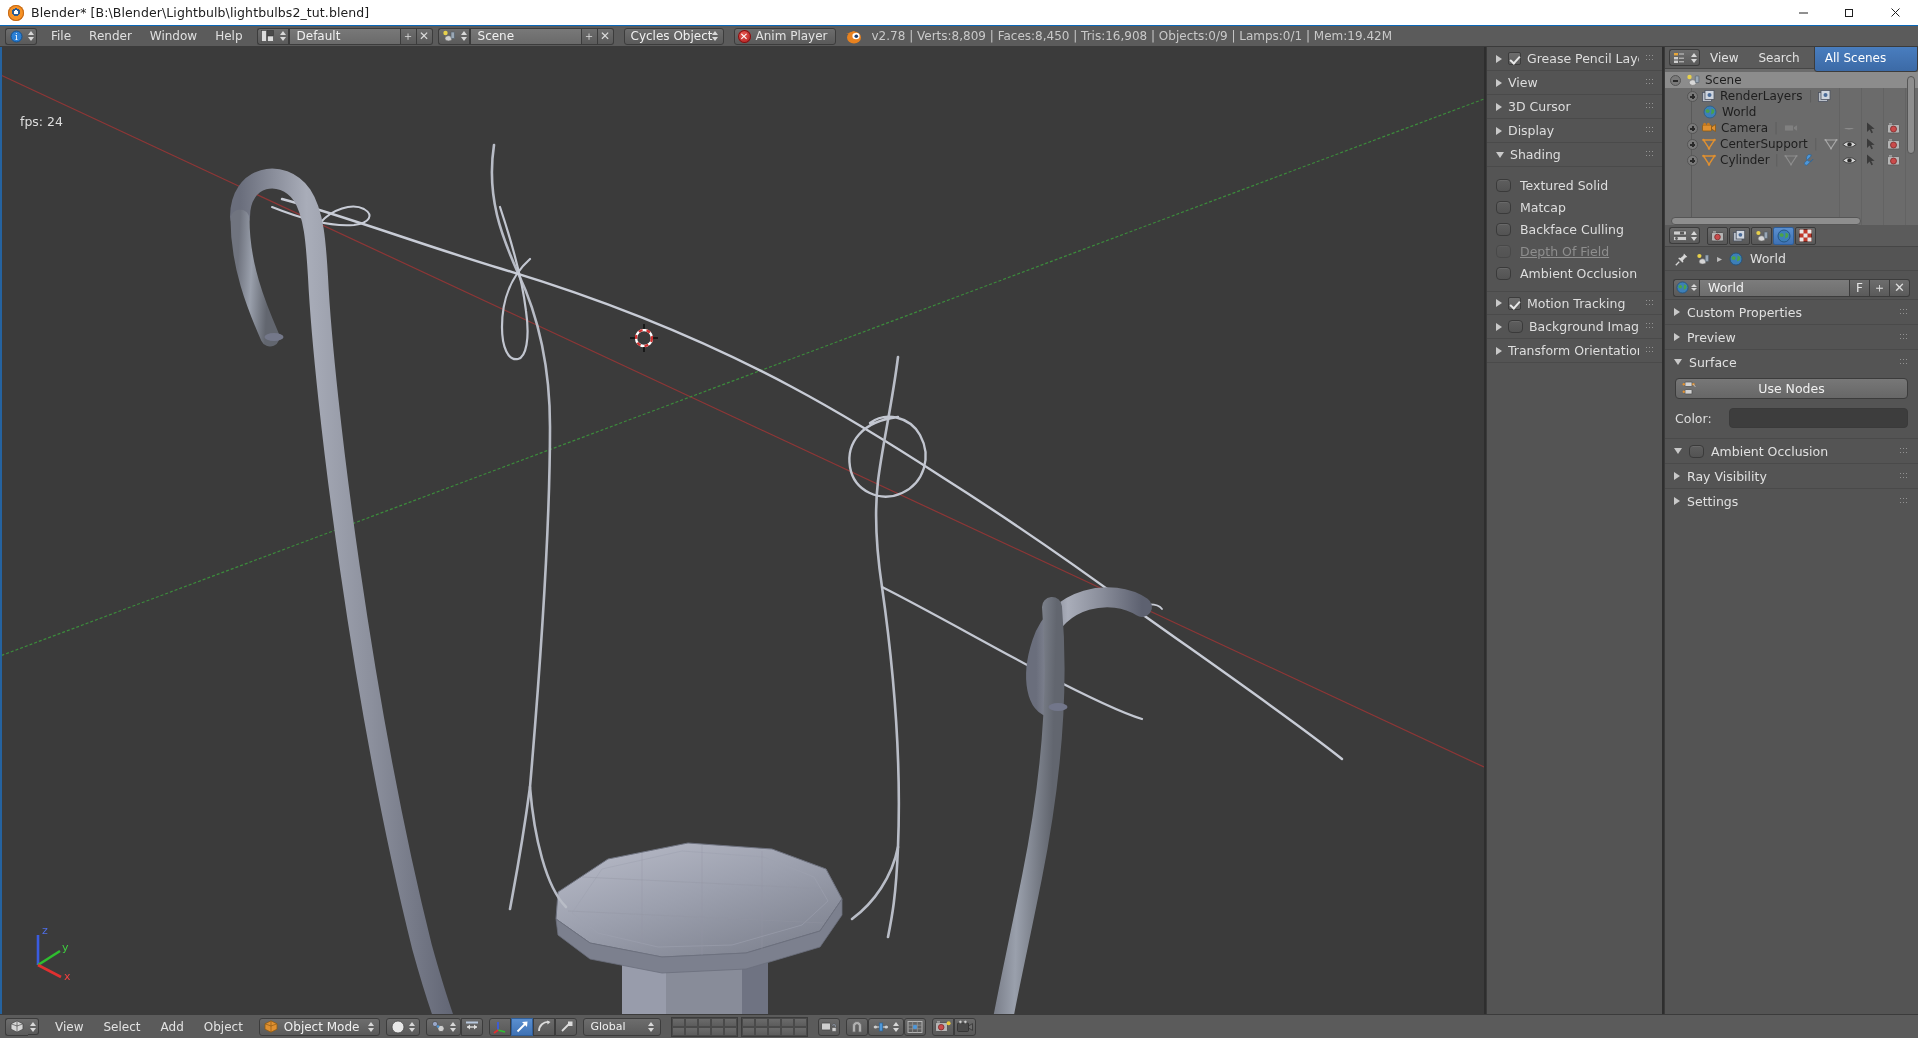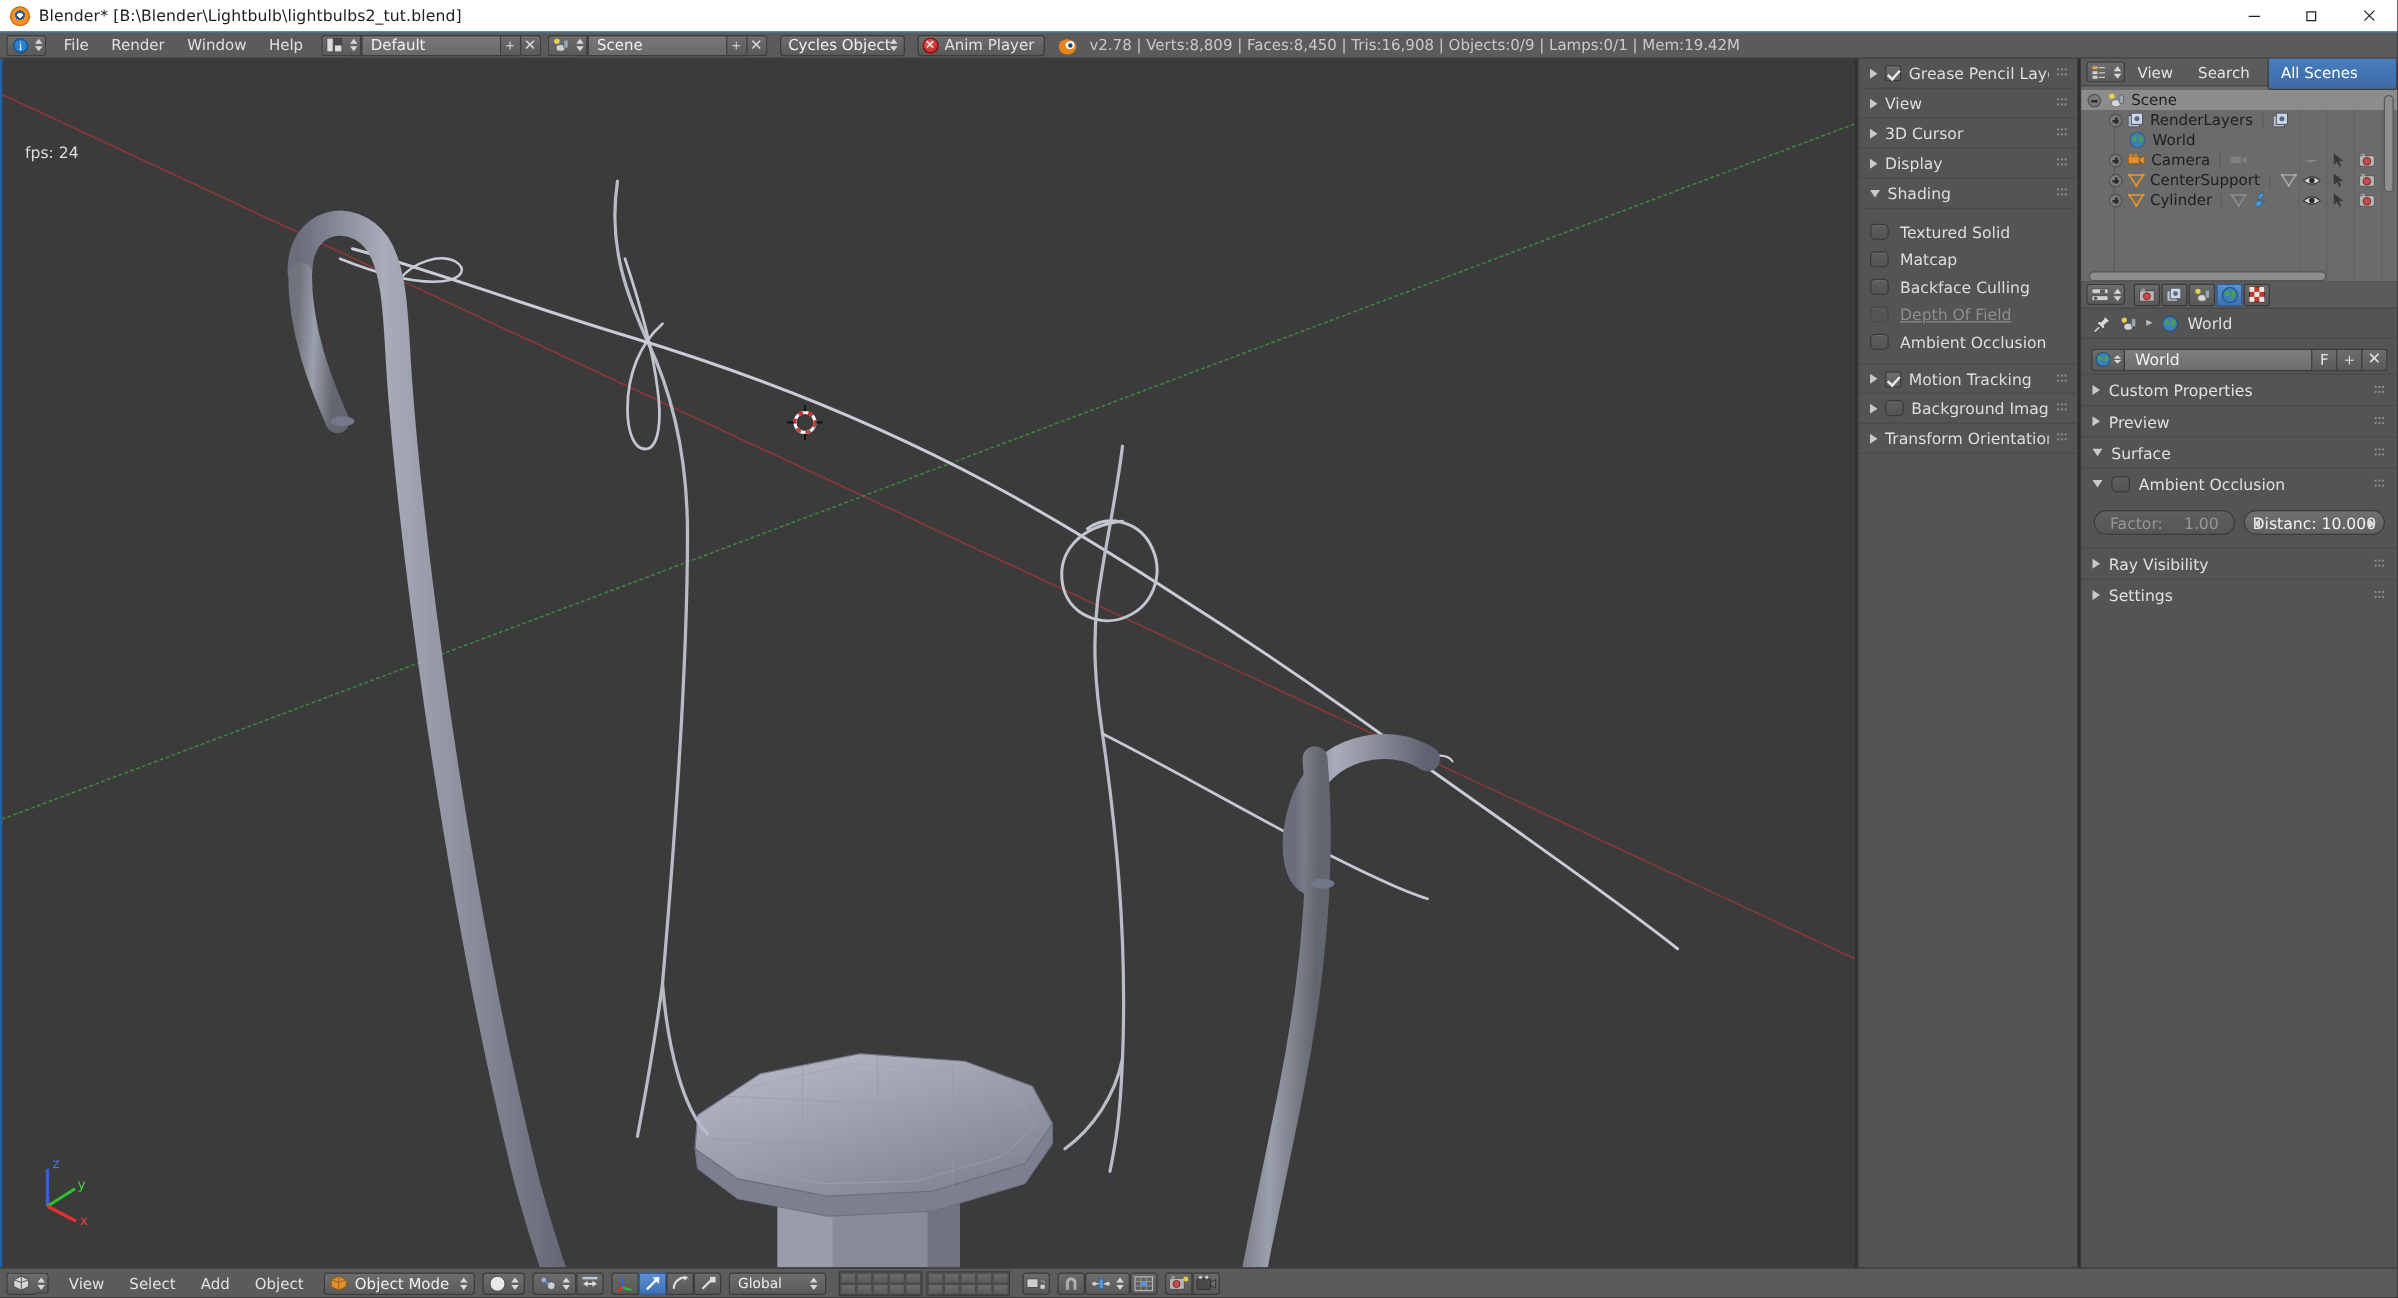--- a/index.html
+++ b/index.html
@@ -862,44 +862,47 @@
         <span class="grip"></span>
       </div>
     </div>
 
     <div class="pr-panel">
       <div class="pr-panel-hdr">
         <span class="tri down"></span>
         <span class="np-label">Surface</span>
         <span class="grip"></span>
       </div>
+      <div class="pr-body">
+        <div class="big-btn">
+          <span class="lic">
+            <svg width="14" height="15" viewBox="0 0 14 15">
+                <rect x="3" y="1" width="7" height="4.5" rx="0.8" fill="#d2d2d2" stroke="#4a4a4a" stroke-width="0.7"></rect>
+                <rect x="3" y="8.5" width="7" height="4.5" rx="0.8" fill="#d2d2d2" stroke="#4a4a4a" stroke-width="0.7"></rect>
+                <circle cx="1.8" cy="3.2" r="1.2" fill="#e09030"></circle>
+                <circle cx="1.8" cy="10.7" r="1.2" fill="#e09030"></circle>
+                <circle cx="11.4" cy="3.2" r="1.2" fill="#e09030"></circle>
+                <line x1="11.4" y1="3.2" x2="13.4" y2="6" stroke="#c8c8c8" stroke-width="0.8"></line>
+              </svg>
+          </span>
+          <span>Use Nodes</span>
+        </div>
+        <div class="row-lbl">
+          <span class="lbl">Color:</span>
+          <span class="swatch"></span>
+        </div>
+      </div>
     </div>
 
     <div class="pr-panel">
       <div class="pr-panel-hdr">
         <span class="tri down"></span>
         <span class="tgl"></span>
         <span class="np-label">Ambient Occlusion</span>
         <span class="grip"></span>
-      </div>
-      <div class="pr-body" style="padding-top:2px;">
-        <div class="num-row">
-          <div class="numfield dim">
-            <span class="nm">Factor:</span>
-            <span class="nv">1.00</span>
-          </div>
-          <div class="numfield">
-            <span class="arL"></span>
-            <span style="font-size:12.5px;">
-              <span>Distanc:</span>
-              <span>10.000</span>
-            </span>
-            <span class="arR"></span>
-          </div>
-        </div>
       </div>
     </div>
 
     <div class="pr-panel">
       <div class="pr-panel-hdr">
         <span class="tri right"></span>
         <span class="np-label">Ray Visibility</span>
         <span class="grip"></span>
       </div>
     </div>

